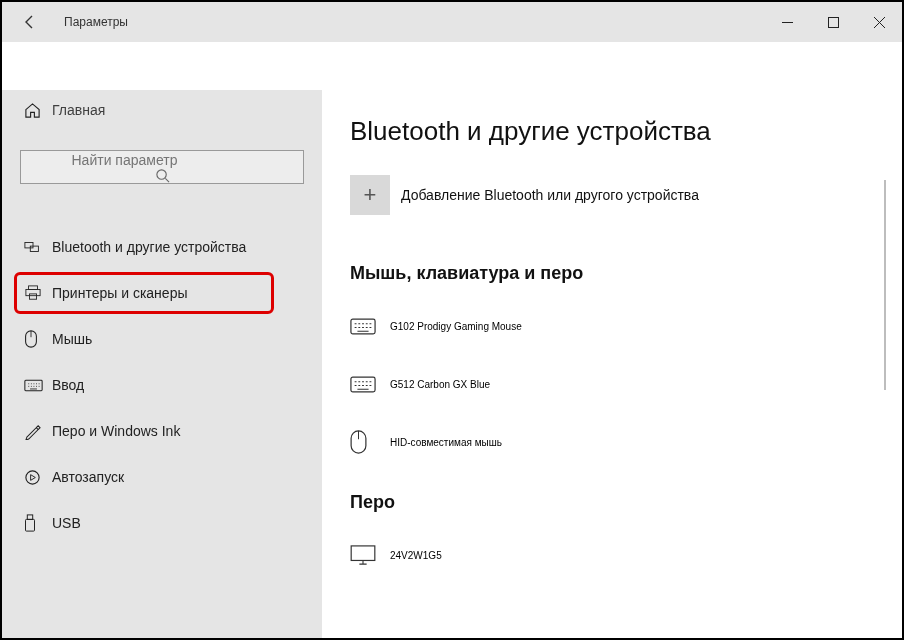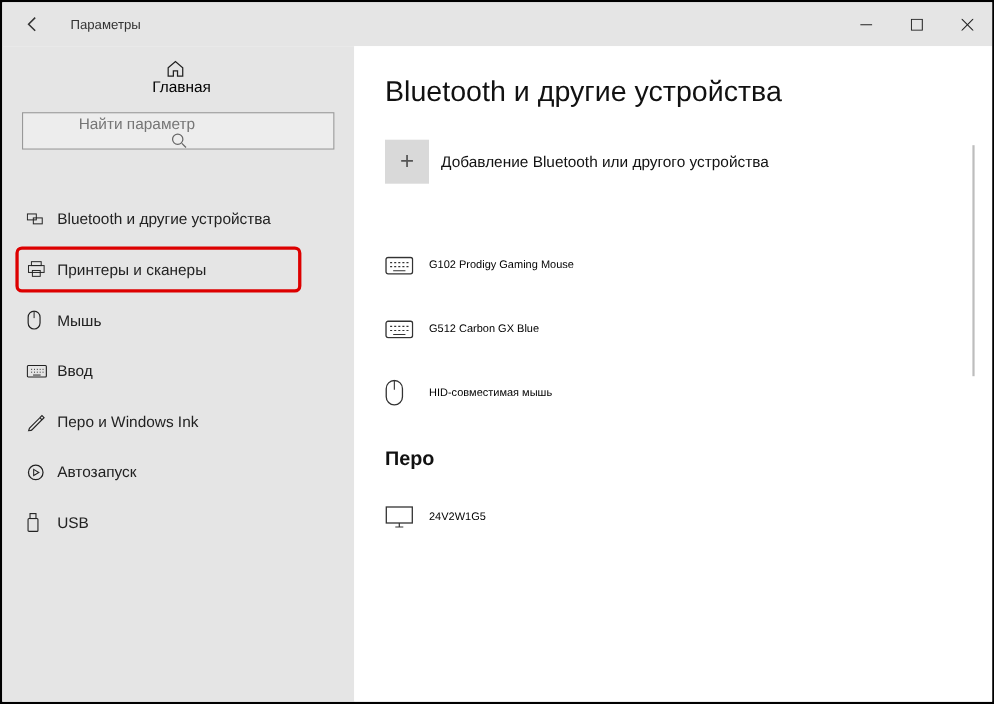--- a/index.html
+++ b/index.html
@@ -1,31 +1,31 @@
 <!DOCTYPE html>
 <html><head>
 <meta charset="utf-8">
 <style>
   * { margin: 0; padding: 0; box-sizing: border-box; font-family: "Segoe UI", Tahoma, sans-serif; }
   body { width: 904px; height: 640px; background: #fff; overflow: hidden; border: 2px solid #000; }
-  .window { display: flex; flex-direction: column; height: 100%; }
+  .window { display: flex; flex-direction: column; height: 100%; gap: 48px; }
 
   
   .titlebar { height: 40px; display: flex; align-items: center; padding-left: 20px; background: #e5e5e5; }
   .back-btn { width: 36px; display: flex; align-items: center; justify-content: flex-start; color: #333; }
   .title-text { font-size: 12px; color: #333; margin-left: 6px; }
   .win-controls { margin-left: auto; display: flex; }
   .win-btn { width: 46px; height: 40px; display: flex; align-items: center; justify-content: center; color: #222; }
 
   
   .content { flex: 1; display: flex; min-height: 0; }
 
   
   .sidebar { width: 320px; background: #e5e5e5; padding: 12px 0 0 0; }
-  .home-row { display: flex; align-items: center; height: 38px; padding: 0 16px 0 22px; color: #000000; flex-direction: column; }
+  .home-row { display: flex; height: 38px; padding: 0 16px 0 22px; color: #404040; }
   .home-row .icon { width: 28px; }
   .home-row .lbl { font-size: 14px; }
   .search-wrap { padding: 10px 18px 18px 18px; }
   .search-box { display: flex; align-items: center; height: 34px; border: 1px solid #999; background: #ededed; padding: 0 10px; flex-direction: column; }
   .search-box input { flex: 1; border: none; outline: none; background: transparent; font-size: 14px; color: #555; }
   .category { padding: 0 20px 8px 20px; font-size: 14.5px; font-weight: 600; color: #111; }
   .navlist { margin-top: 22px; }
   .nav-item { position: relative; display: flex; align-items: center; height: 46px; padding: 0 16px 0 22px; color: #222; }
   .nav-item .icon { width: 28px; display: flex; align-items: center; }
   .nav-item .lbl { font-size: 14px; }
@@ -179,20 +179,21 @@
     <div class="main">
       <div class="scroll-ind"></div>
 
       <h1 class="page-h1">Bluetooth и другие устройства</h1>
 
       <div class="add-row">
         <div class="plus-btn">+</div>
         <div class="add-label">Добавление Bluetooth или другого устройства</div>
       </div>
 
+      <h2 class="section-h">Мышь, клавиатура и перо</h2>
 
       <div class="device-row">
         <span class="dicon">
           <svg width="26" height="17" viewBox="0 0 28 18">
               <rect x="1" y="1" width="26" height="16" rx="2" stroke="#333" stroke-width="1.3" fill="none"></rect>
               <path d="M5 6h2M9 6h2M13 6h2M17 6h2M21 6h2 M5 10h2M9 10h2M13 10h2M17 10h2M21 10h2 M8 14h12" stroke="#333" stroke-width="1.1"></path>
             </svg>
         </span>
         <span class="dname">G102 Prodigy Gaming Mouse</span>
       </div>

